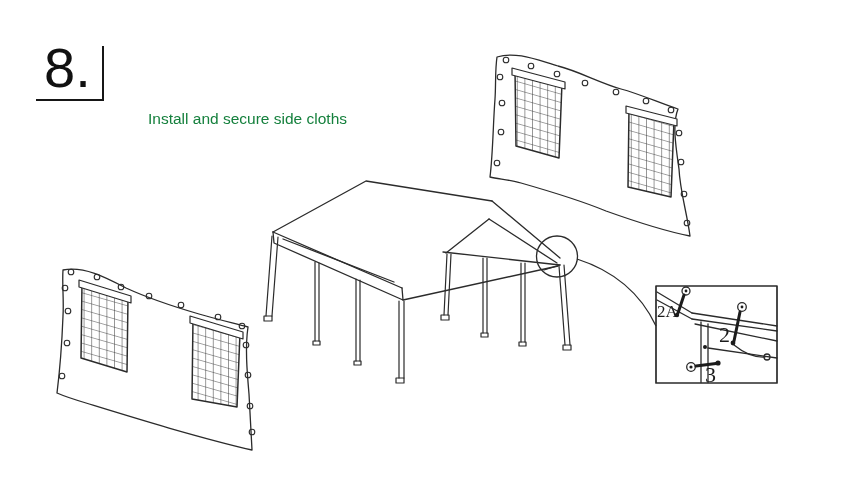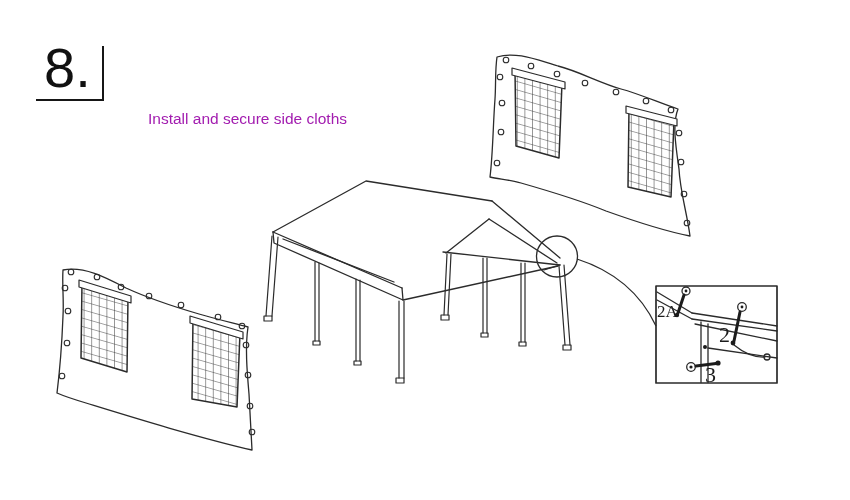--- a/index.html
+++ b/index.html
@@ -9,21 +9,21 @@
   }
   .step-corner{
     position:absolute;left:36px;top:46px;width:66px;height:53px;
     border-right:2.5px solid #161616;border-bottom:2.5px solid #161616;
   }
   .step-number{
     position:absolute;left:44px;top:40px;font-size:56px;line-height:1;
     color:#111;font-family:"Liberation Sans",sans-serif;
   }
   .step-title{
-    position:absolute;left:148px;top:110px;font-size:15.5px;color:#a21caf;
+    position:absolute;left:148px;top:110px;font-size:15.5px;color:#15803d;
     font-family:"Liberation Sans",sans-serif;
   }
   svg{position:absolute;left:0;top:0;}
   svg text.serif-label{font-family:"Liberation Serif",serif;fill:#1c1c1c;}
 </style>
 </head>
 <body>
 
 <div class="stage">
 

